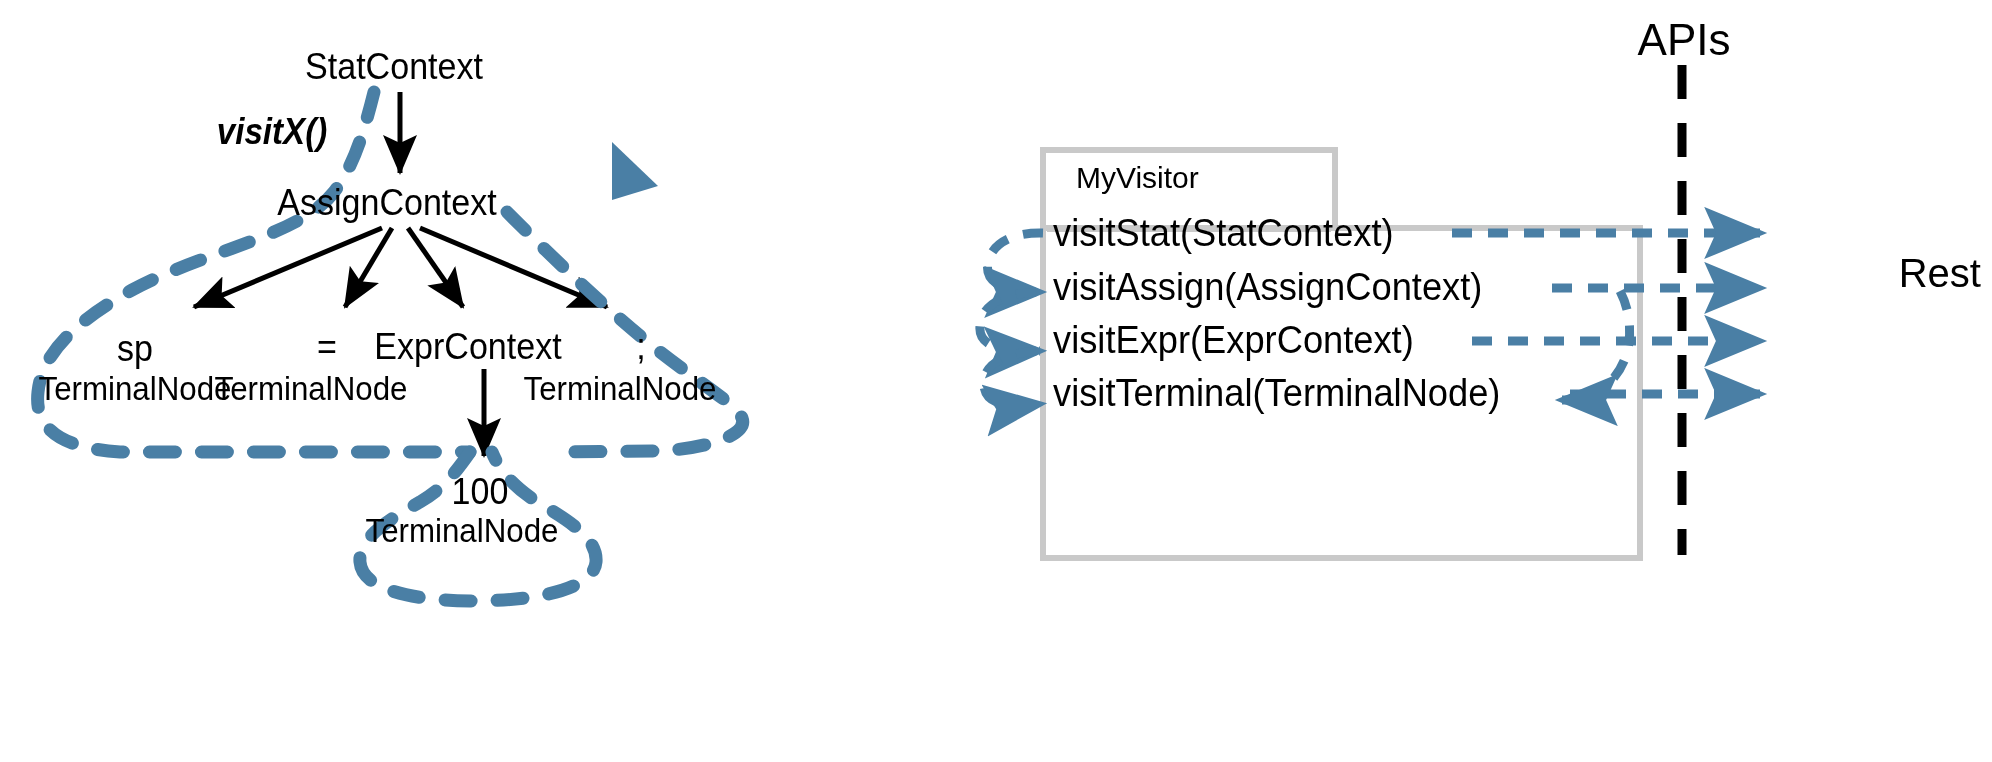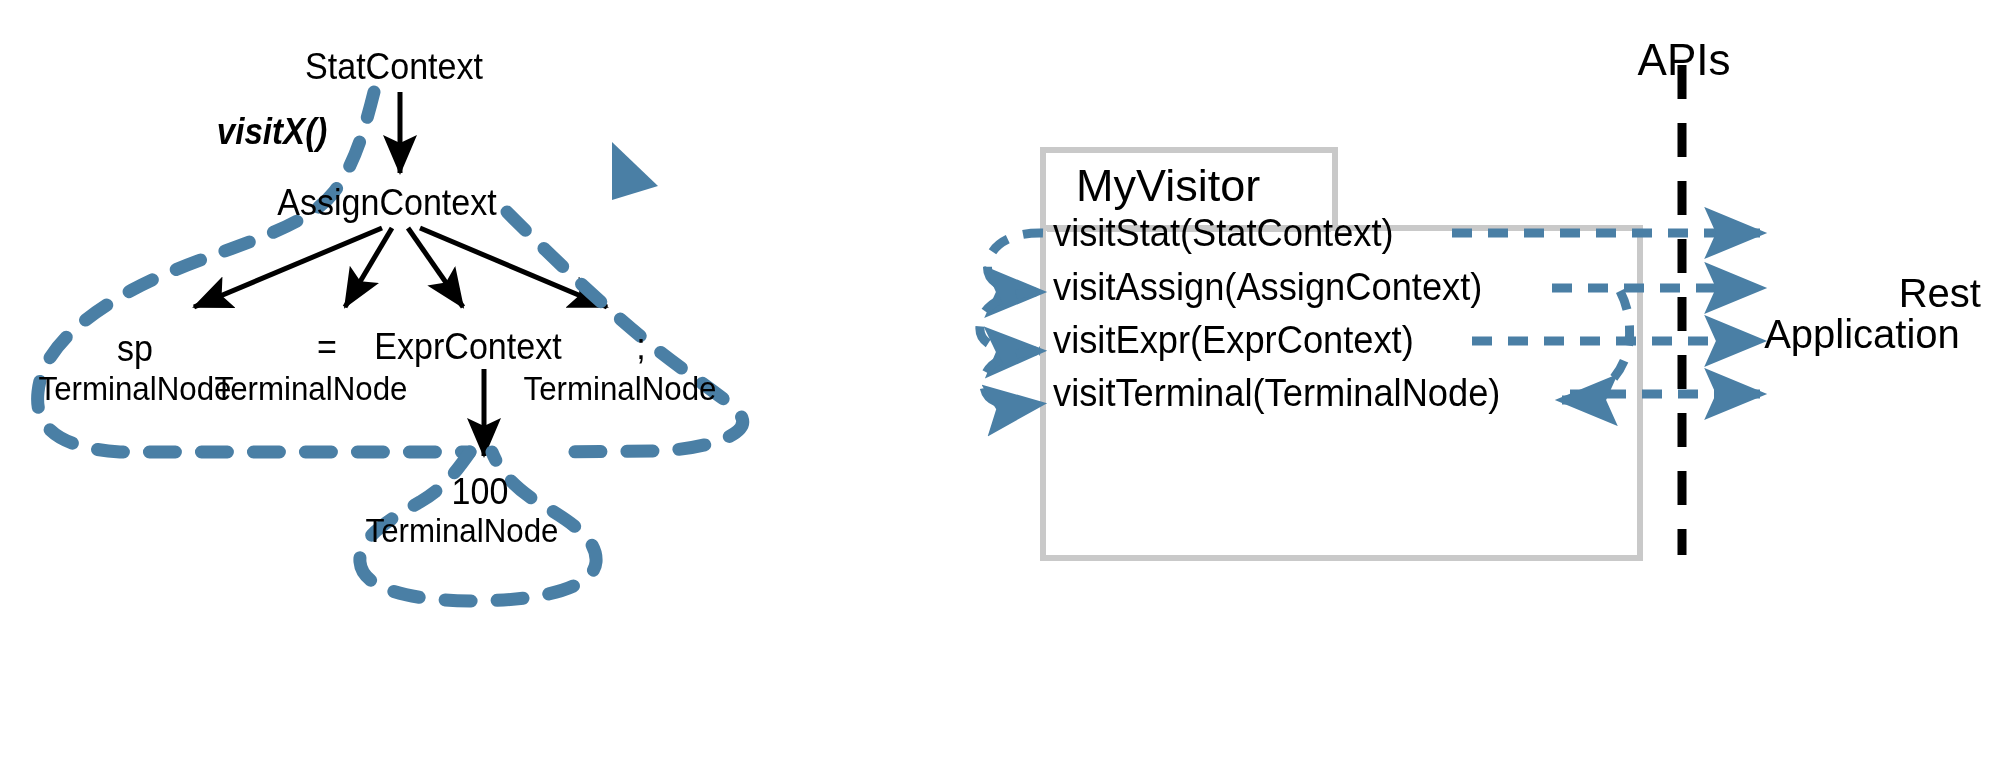--- a/index.html
+++ b/index.html
@@ -42,31 +42,31 @@
     font-weight: bold;
     transform: scaleX(0.9);
     transform-origin: 50% 50%;
   }
   .method {
     font-size: 39px;
     transform: scaleX(0.93);
     transform-origin: 0% 50%;
   }
   .box-title {
-    font-size: 45px;
+    font-size: 30px;
   }
   .apis-lbl {
     font-size: 44px;
   }
   .rest-lbl {
     font-size: 40px;
     text-align: center;
   }
   .center { transform: translateX(-50%) scaleX(0.92); transform-origin: 50% 50%; }
-  .center-plain { transform: translateX(-50%); margin-top: 20px; }
+  .center-plain { transform: translateX(-50%); }
 </style>
 </head>
 <body>
 
 <div id="stage">
 
   <svg id="canvas" viewBox="0 0 1992 762" xmlns="http://www.w3.org/2000/svg">
     <defs>
       <marker id="ahBlack" markerWidth="9" markerHeight="9" refX="7.6" refY="3.4" orient="auto" markerUnits="strokeWidth">
         <path d="M0,0 L8,3.4 L0,6.8 L1.6,3.4 z" fill="#000000"></path>
@@ -171,15 +171,14 @@
 
   <div class="lbl method" style="left:1053px; top:267px;">visitAssign(AssignContext)</div>
 
   <div class="lbl method" style="left:1053px; top:320px;">visitExpr(ExprContext)</div>
 
   <div class="lbl method" style="left:1053px; top:373px;">visitTerminal(TerminalNode)</div>
 
   <div class="lbl apis-lbl center-plain" style="left:1684px; top:18px;">APIs</div>
 
   <div class="lbl rest-lbl center-plain" style="left:1962px; top:253px;">Rest of</div>
-  <div class="lbl rest-lbl center-plain" style="left:1862px; top:294px;">Application</div>
 
 </div>
 
 </body></html>

